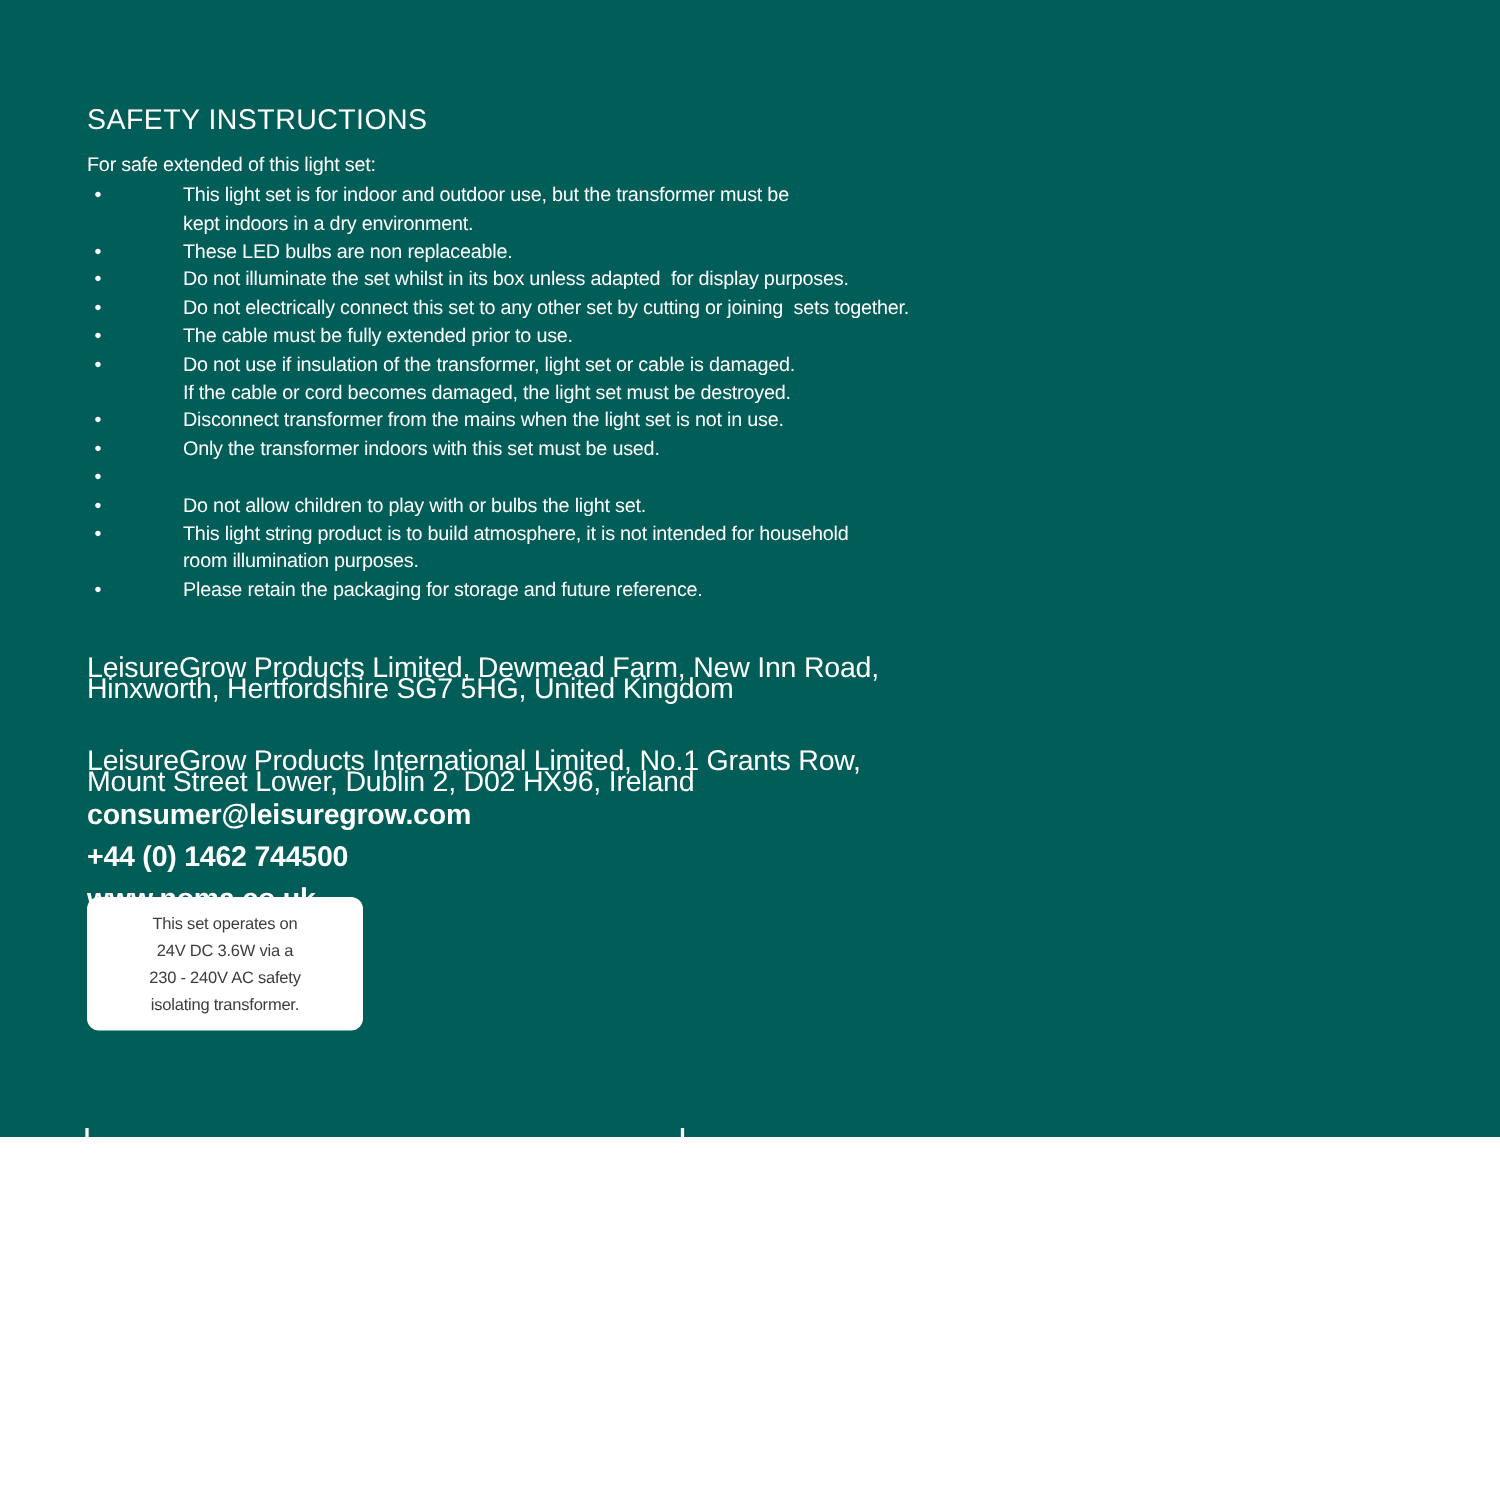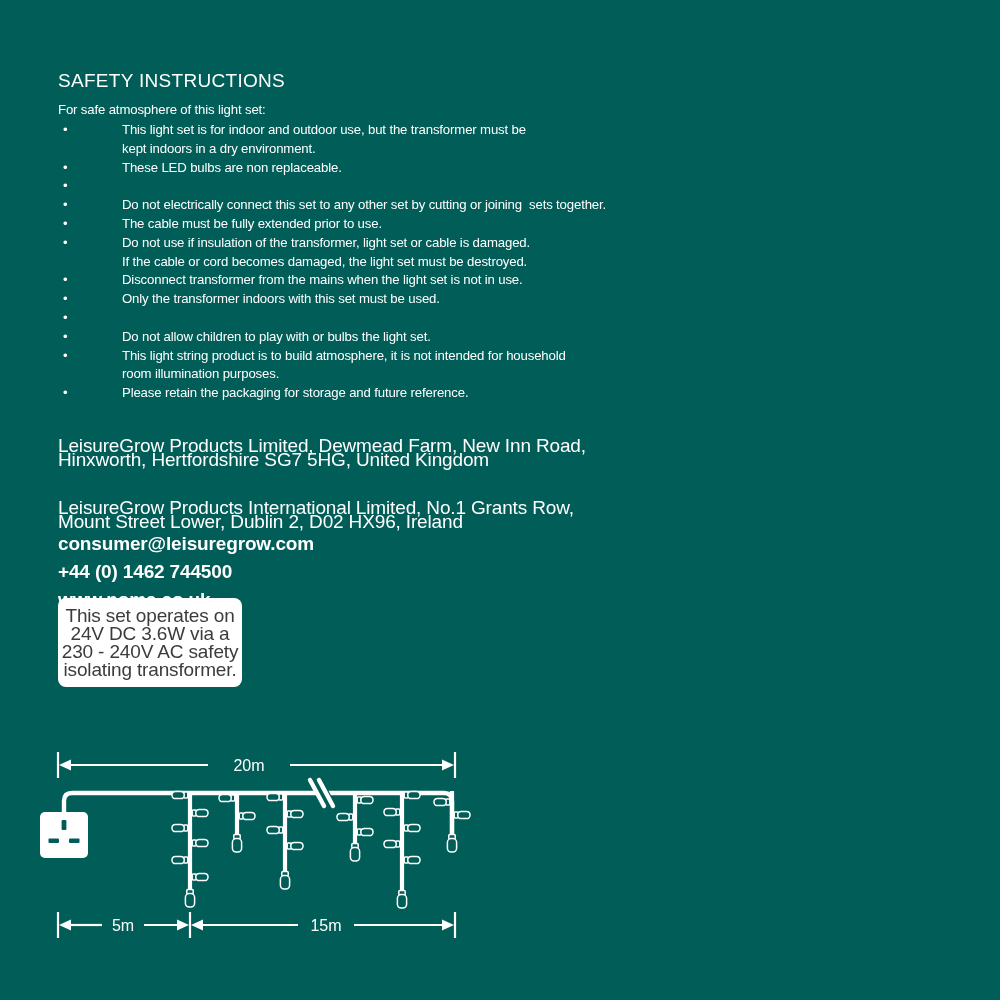--- a/index.html
+++ b/index.html
@@ -1,18 +1,18 @@
 <!DOCTYPE html>
 <html><head>
 <meta charset="utf-8">
 <style>
   html,body{margin:0;padding:0;}
   .page{
     position:relative;
-    width:1000px;height:1000px;
+    width:1000px;height:758px;
     background:#005D58;
     font-family:"Liberation Sans","DejaVu Sans",sans-serif;
     color:#FFFFFF;
     overflow:hidden;
   }
   .abs{position:absolute;}
   .page-title{
     left:58px;top:70px;
     font-size:19px;letter-spacing:.3px;font-weight:400;
   }
@@ -36,49 +36,50 @@
   .addr2{top:481px;margin-top:20px;}
   .contact{top:523px;}
   .contact div{white-space:normal;font-weight:bold;}
   .spec-box{
     left:58px;top:598px;width:184px;height:89px;
     background:#FFFFFF;border-radius:8px;
     display:flex;align-items:center;justify-content:center;
     box-sizing:border-box;
   }
   .spec-box-text{
-    color:#3C3C3C;font-size:19px;letter-spacing:-.15px;line-height:18px;
+    color:#3C3C3C;font-size:11px;letter-spacing:-.15px;line-height:18px;
     text-align:center;white-space:pre-line;
   }
   .diagram{left:40px;top:738px;}
   .dim-label{fill:#FFFFFF;font-size:16px;font-family:"Liberation Sans","DejaVu Sans",sans-serif;}
 </style>
 </head>
 <body>
 
 <div class="page">
 
   <div class="abs page-title">SAFETY INSTRUCTIONS</div>
 
-  <div class="abs intro">For safe atmosphere of this light set:</div>
+  <div class="abs intro">For safe extended of this light set:</div>
 
   <div class="abs bullets" id="bullets">
     <div class="bullet-row">
       <span class="bullet-marker">•</span>
       <span class="bullet-text">This light set is for indoor and outdoor use, but the transformer must be
 kept indoors in a dry environment.</span>
     </div>
 
     <div class="bullet-row">
       <span class="bullet-marker">•</span>
       <span class="bullet-text">These LED bulbs are non replaceable.</span>
     </div>
 
     <div class="bullet-row">
       <span class="bullet-marker">•</span>
+      <span class="bullet-text">Do not illuminate the set whilst in its box unless adapted  for display purposes.</span>
     </div>
 
     <div class="bullet-row">
       <span class="bullet-marker">•</span>
       <span class="bullet-text">Do not electrically connect this set to any other set by cutting or joining  sets together.</span>
     </div>
 
     <div class="bullet-row">
       <span class="bullet-marker">•</span>
       <span class="bullet-text">The cable must be fully extended prior to use.</span>

